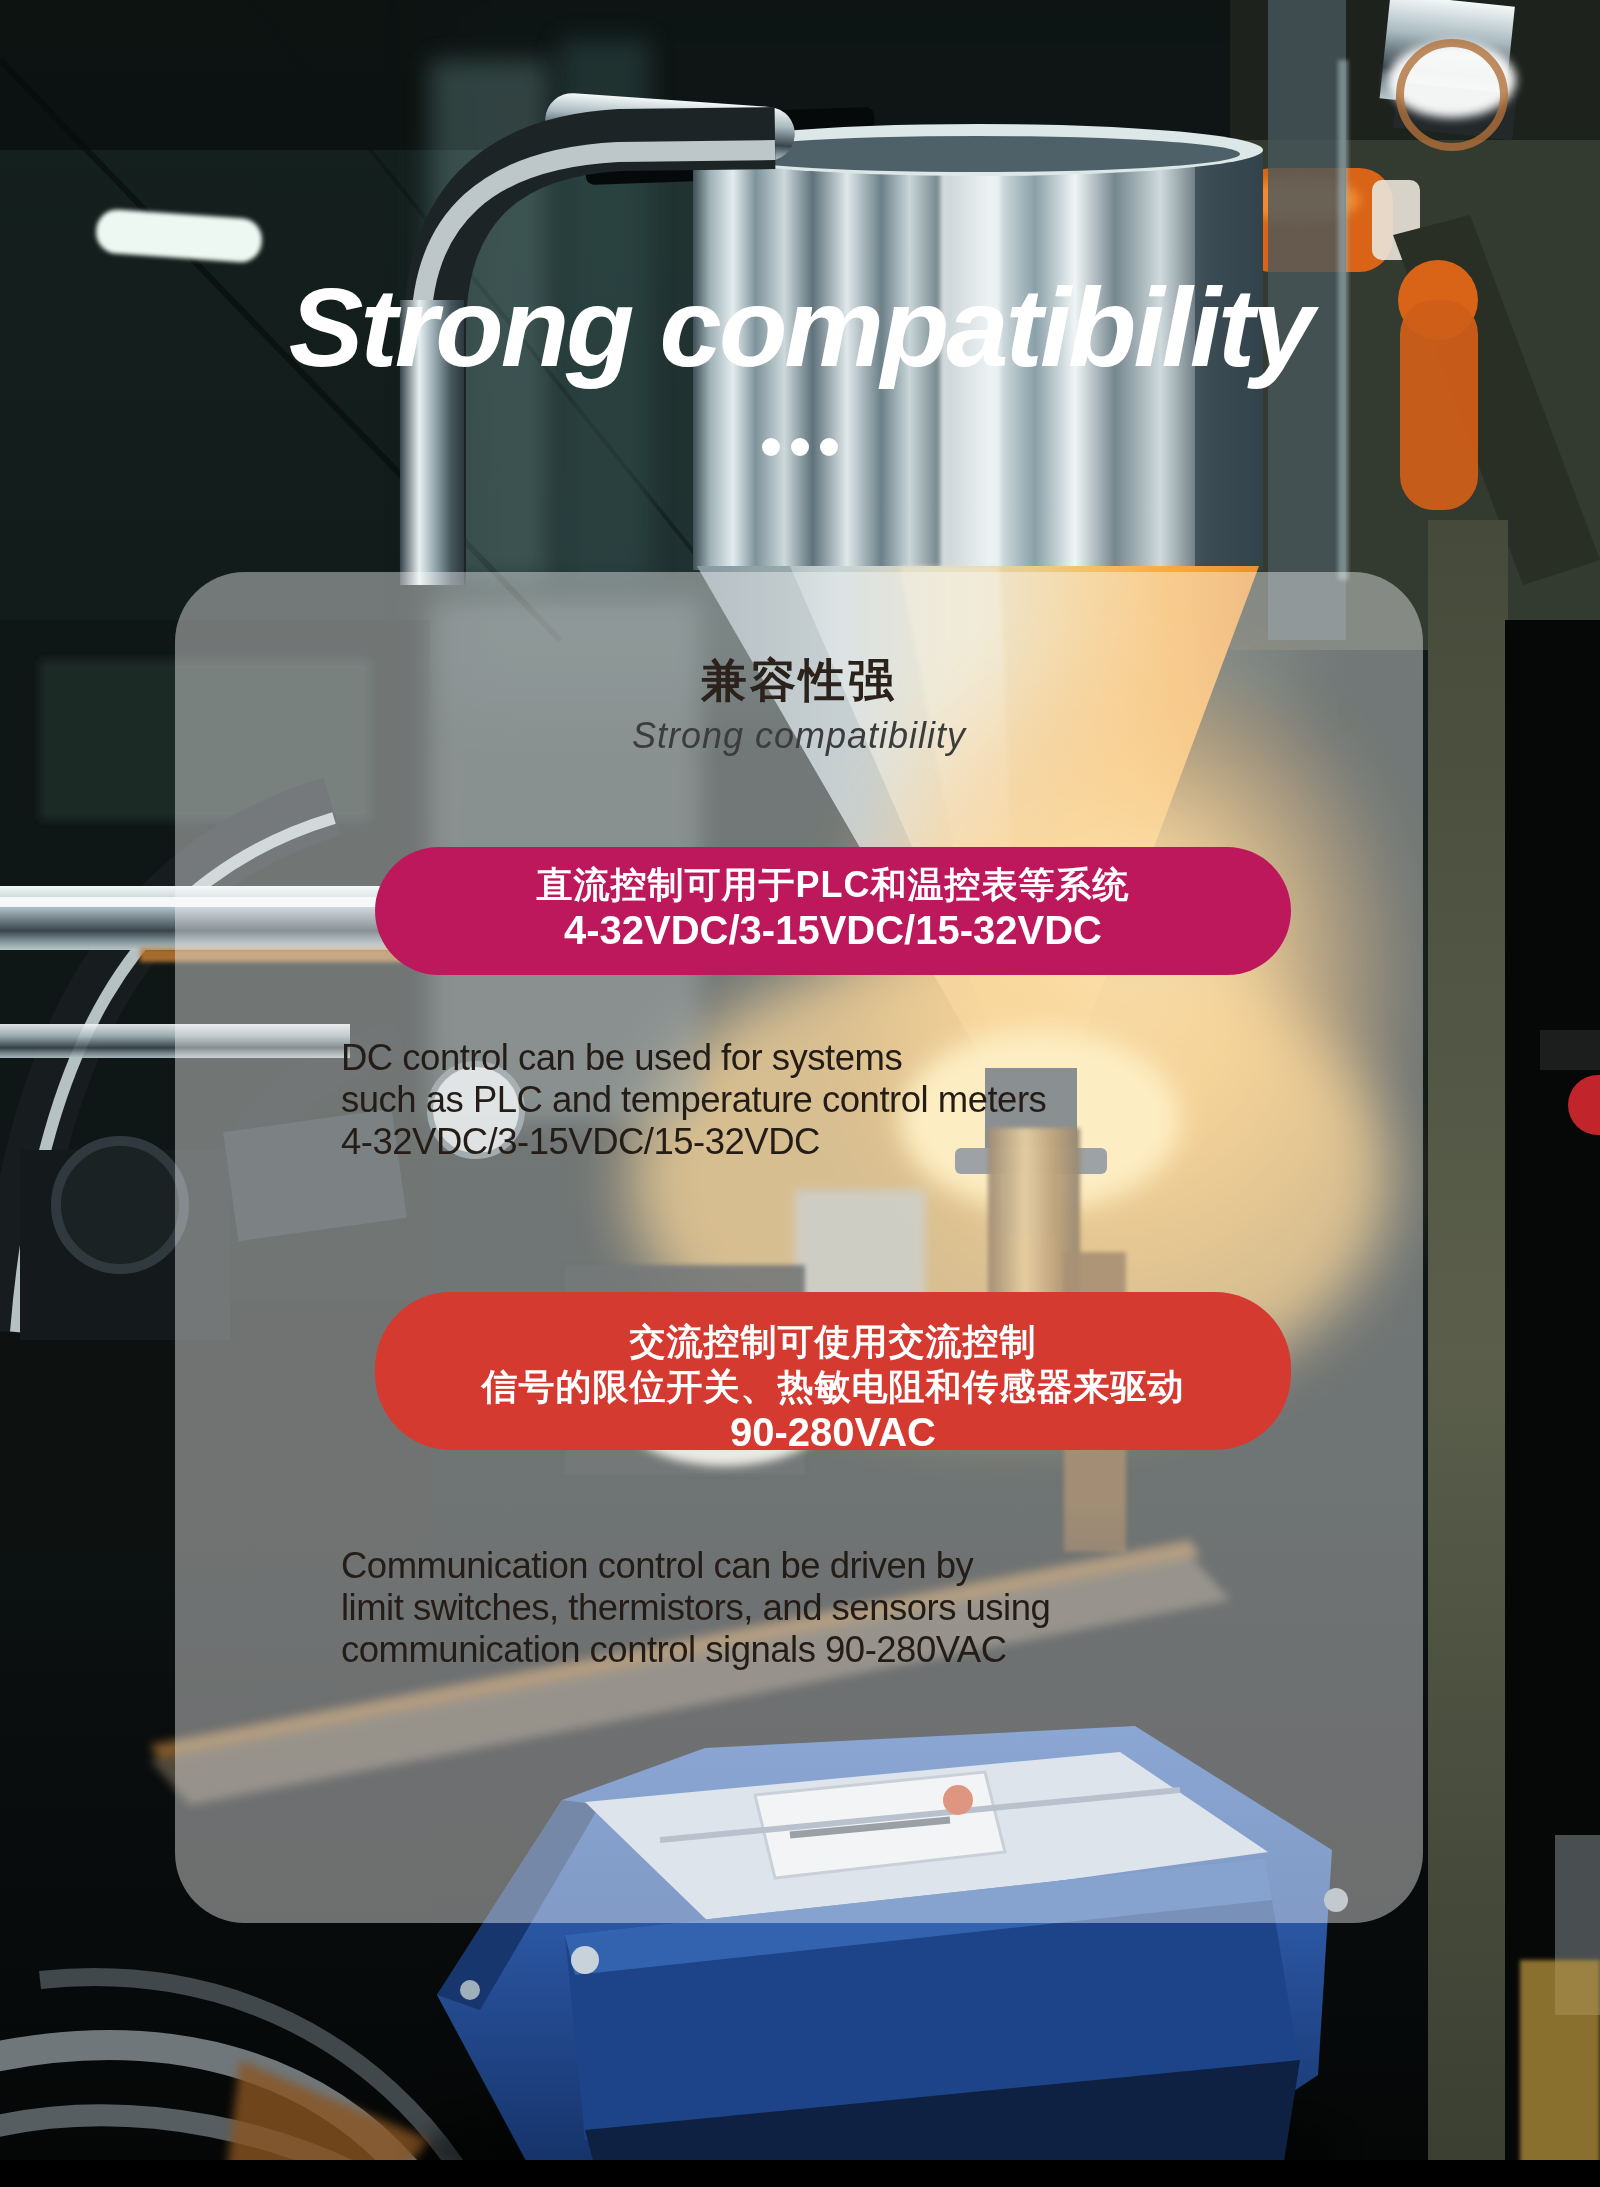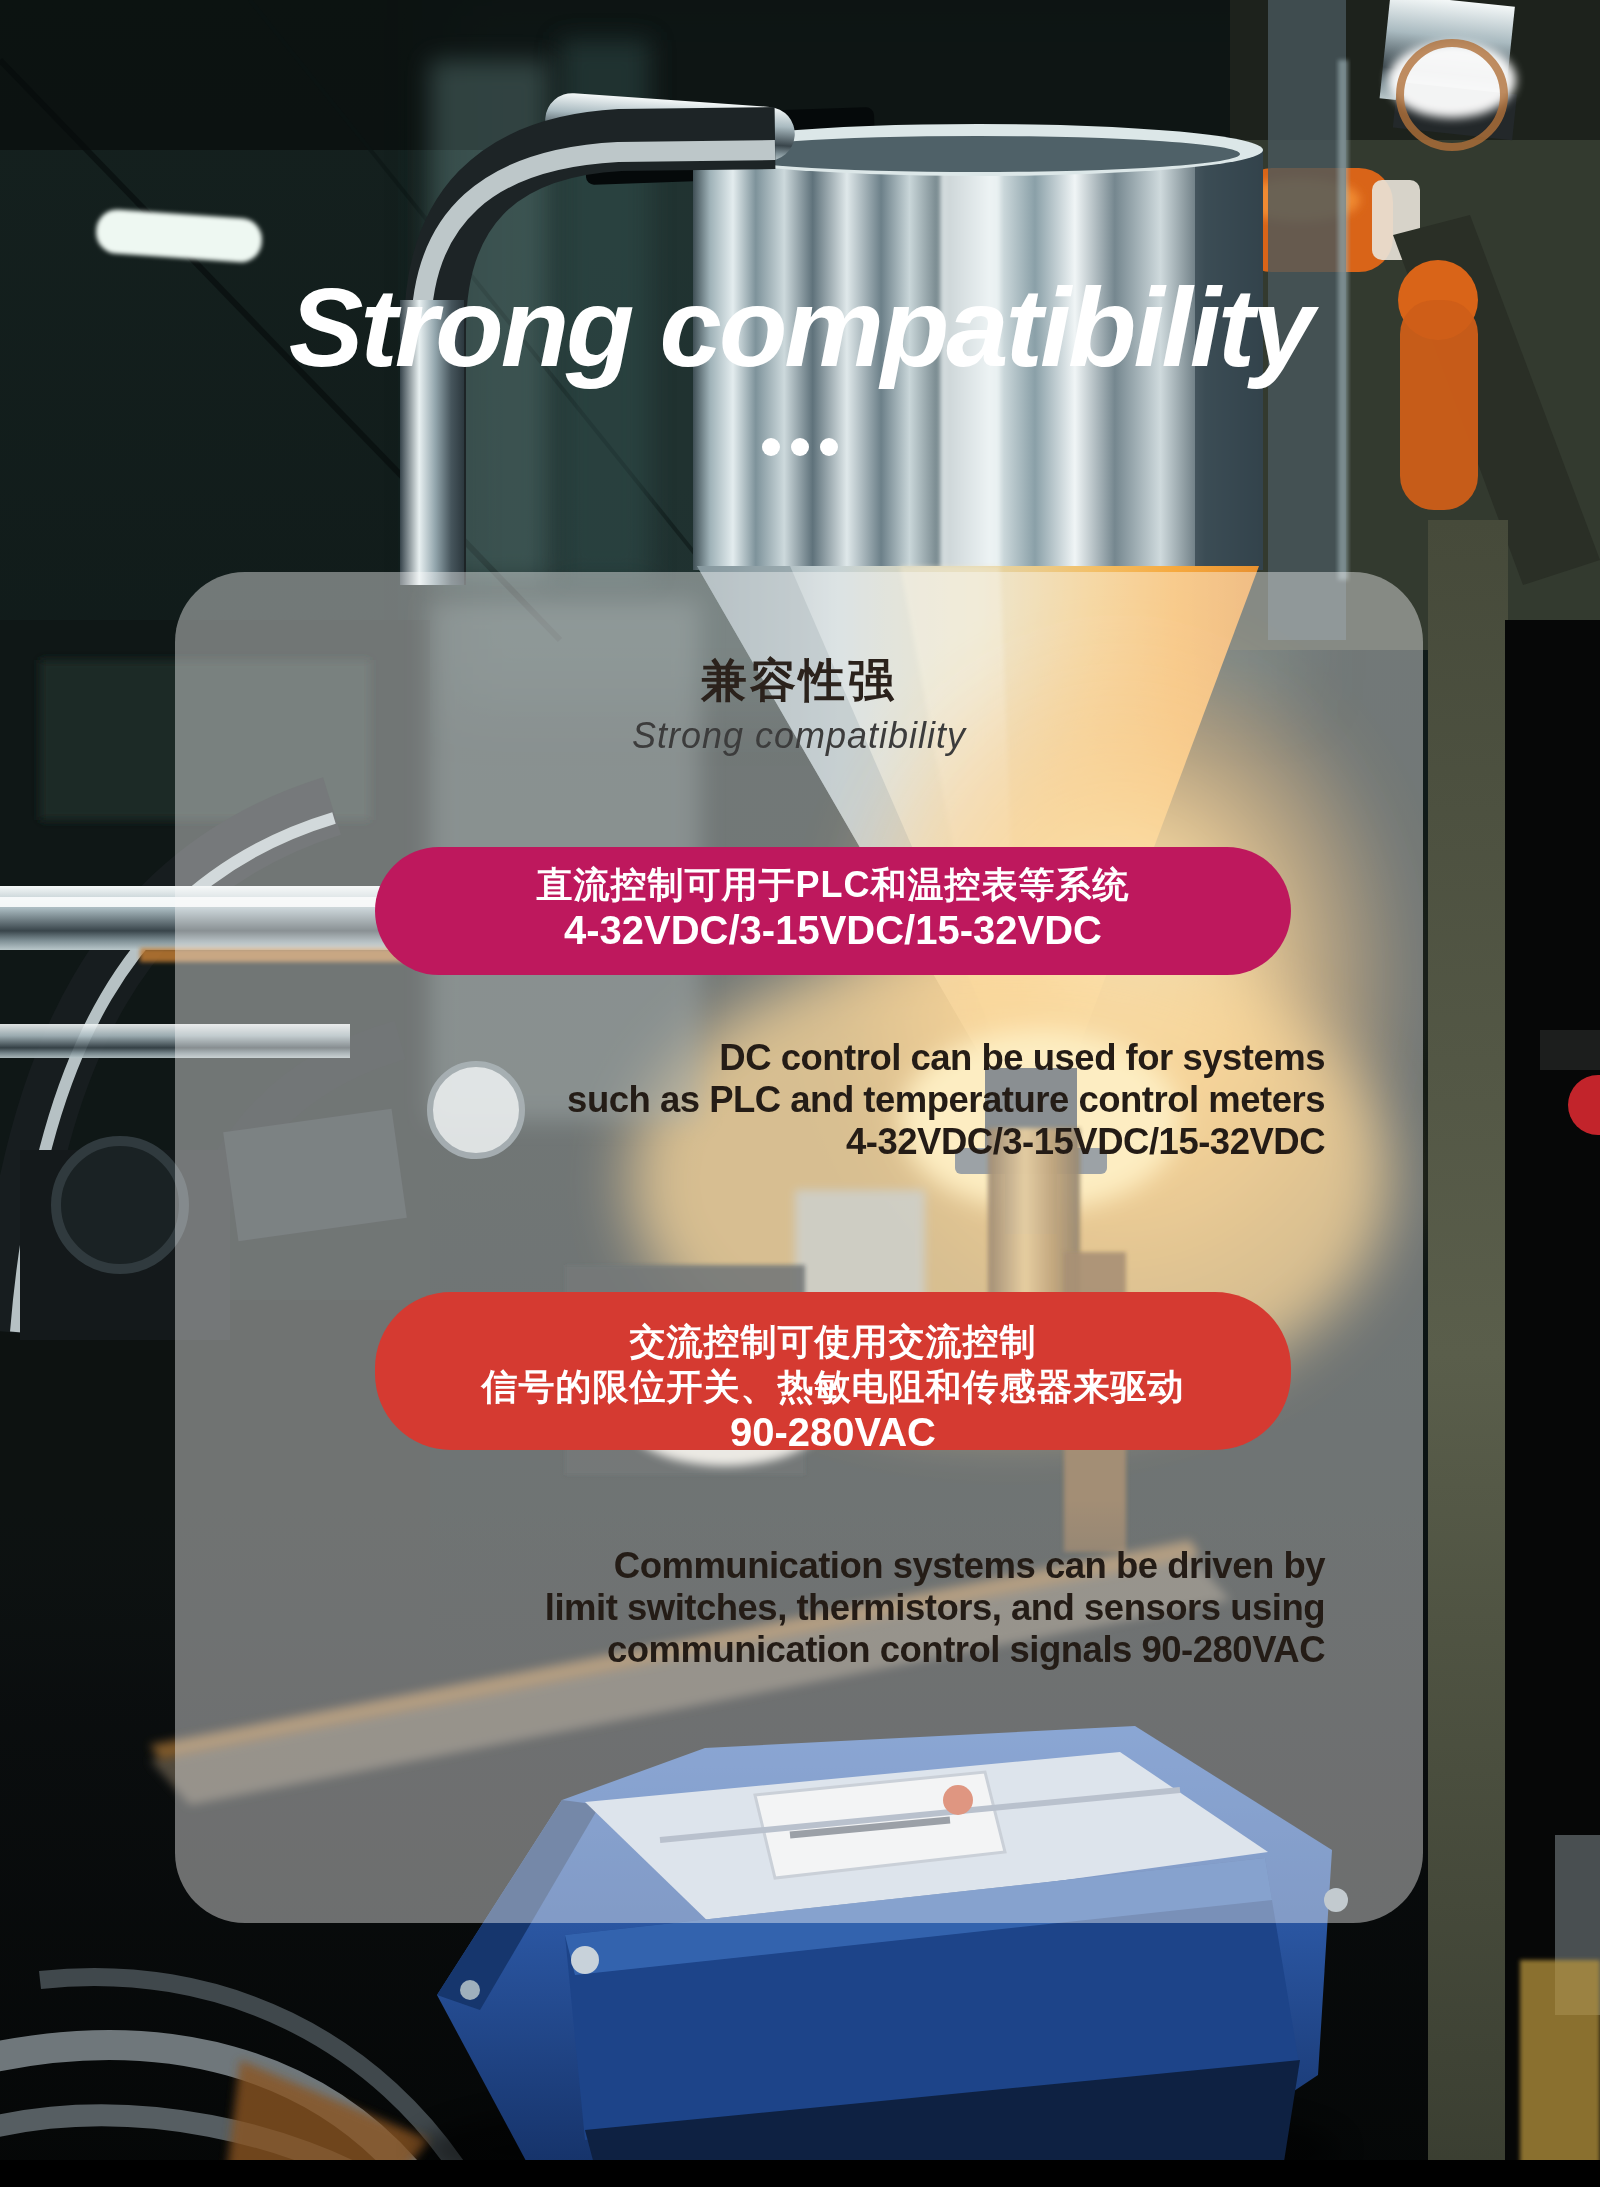--- a/index.html
+++ b/index.html
@@ -20,21 +20,21 @@
     font-size:46px;line-height:1;font-weight:800;color:#2b221c;letter-spacing:3px;}
   .heading-en{position:absolute;top:144px;left:0;width:100%;margin:0;text-align:center;
     font-size:36px;line-height:1.1;font-style:italic;font-weight:400;color:#3c3c3c;letter-spacing:1px;}
 
   .banner{position:absolute;left:200px;width:916px;box-sizing:border-box;text-align:center;color:#ffffff;}
   .banner-dc{top:275px;height:128px;border-radius:64px;padding-top:15px;}
   .banner-ac{top:720px;height:158px;border-radius:76px;padding-top:27px;}
   .banner .zh{font-size:36px;line-height:45px;font-weight:600;letter-spacing:1px;}
   .banner .num{font-size:40px;line-height:46px;font-weight:600;letter-spacing:0;}
 
-  .desc{position:absolute;left:166px;width:984px;text-align:right;color:#241c16;font-weight:700;}
+  .desc{position:absolute;left:166px;width:984px;text-align:left;color:#241c16;font-weight:400;}
   .desc div{font-size:36.5px;line-height:42px;letter-spacing:-0.5px;}
   .desc-dc{top:465px;}
   .desc-ac{top:973px;}
 </style>
 </head>
 <body>
 
 <div class="page">
 
   <svg class="bg" width="1600" height="2187" viewBox="0 0 1600 2187">
@@ -272,18 +272,18 @@
       <div>4-32VDC/3-15VDC/15-32VDC</div>
     </div>
 
     <div class="banner banner-ac" style="background-color: rgb(213, 58, 49);">
       <div class="zh">交流控制可使用交流控制</div>
       <div class="zh">信号的限位开关、热敏电阻和传感器来驱动</div>
       <div class="num">90-280VAC</div>
     </div>
 
     <div class="desc desc-ac">
-      <div>Communication systems can be driven by</div>
+      <div>Communication control can be driven by</div>
       <div>limit switches, thermistors, and sensors using</div>
       <div>communication control signals 90-280VAC</div>
     </div>
   </section>
 </div>
 
 </body></html>

